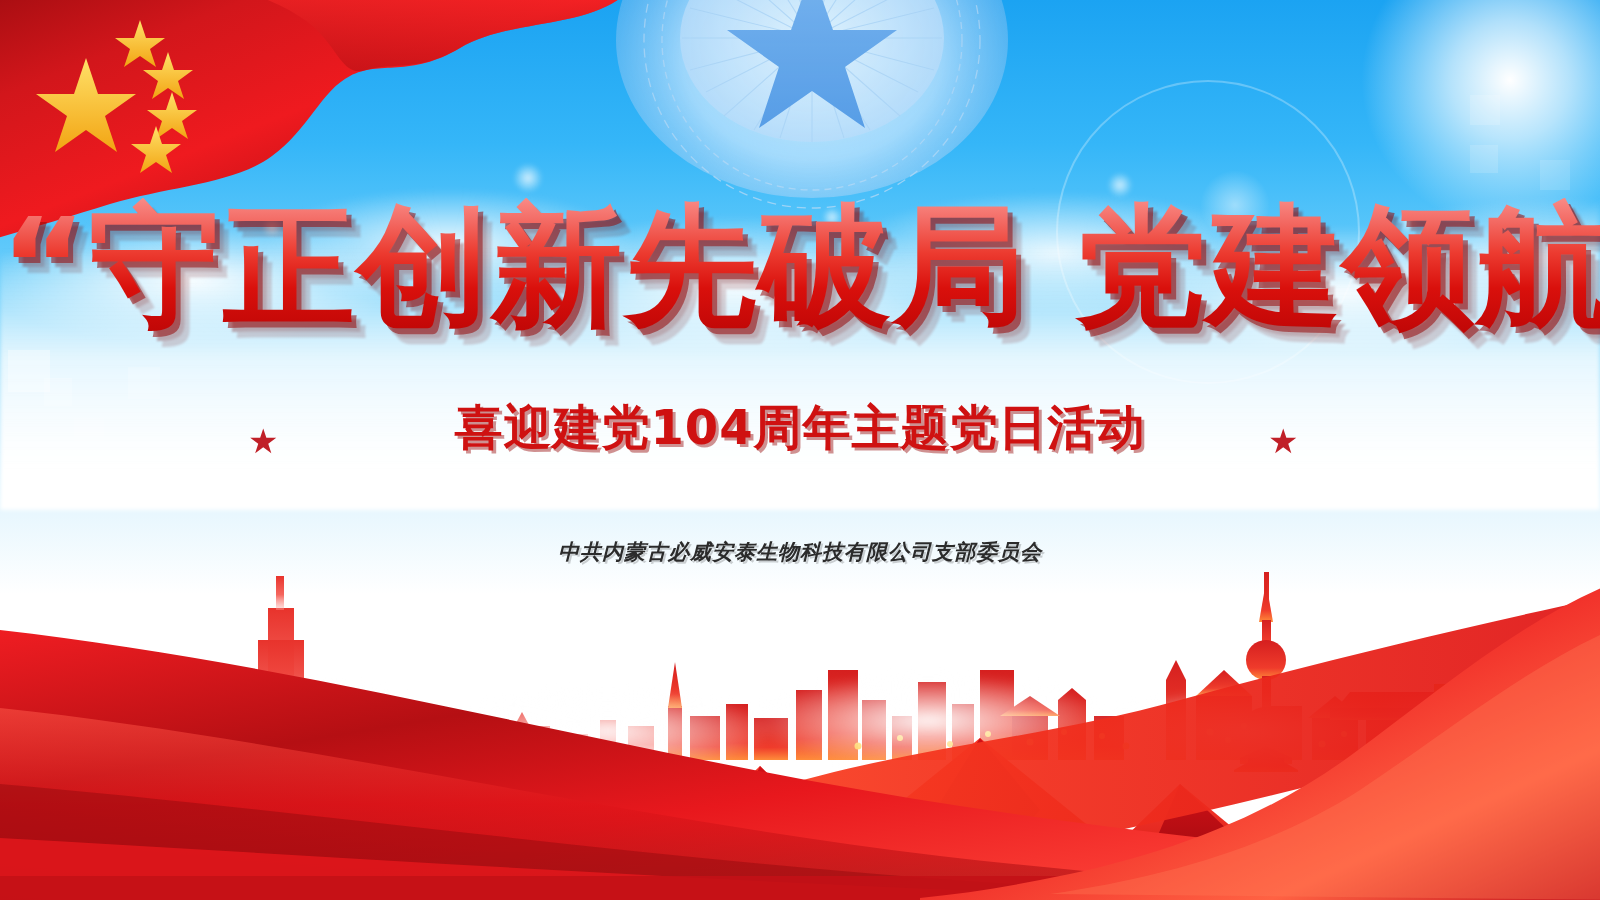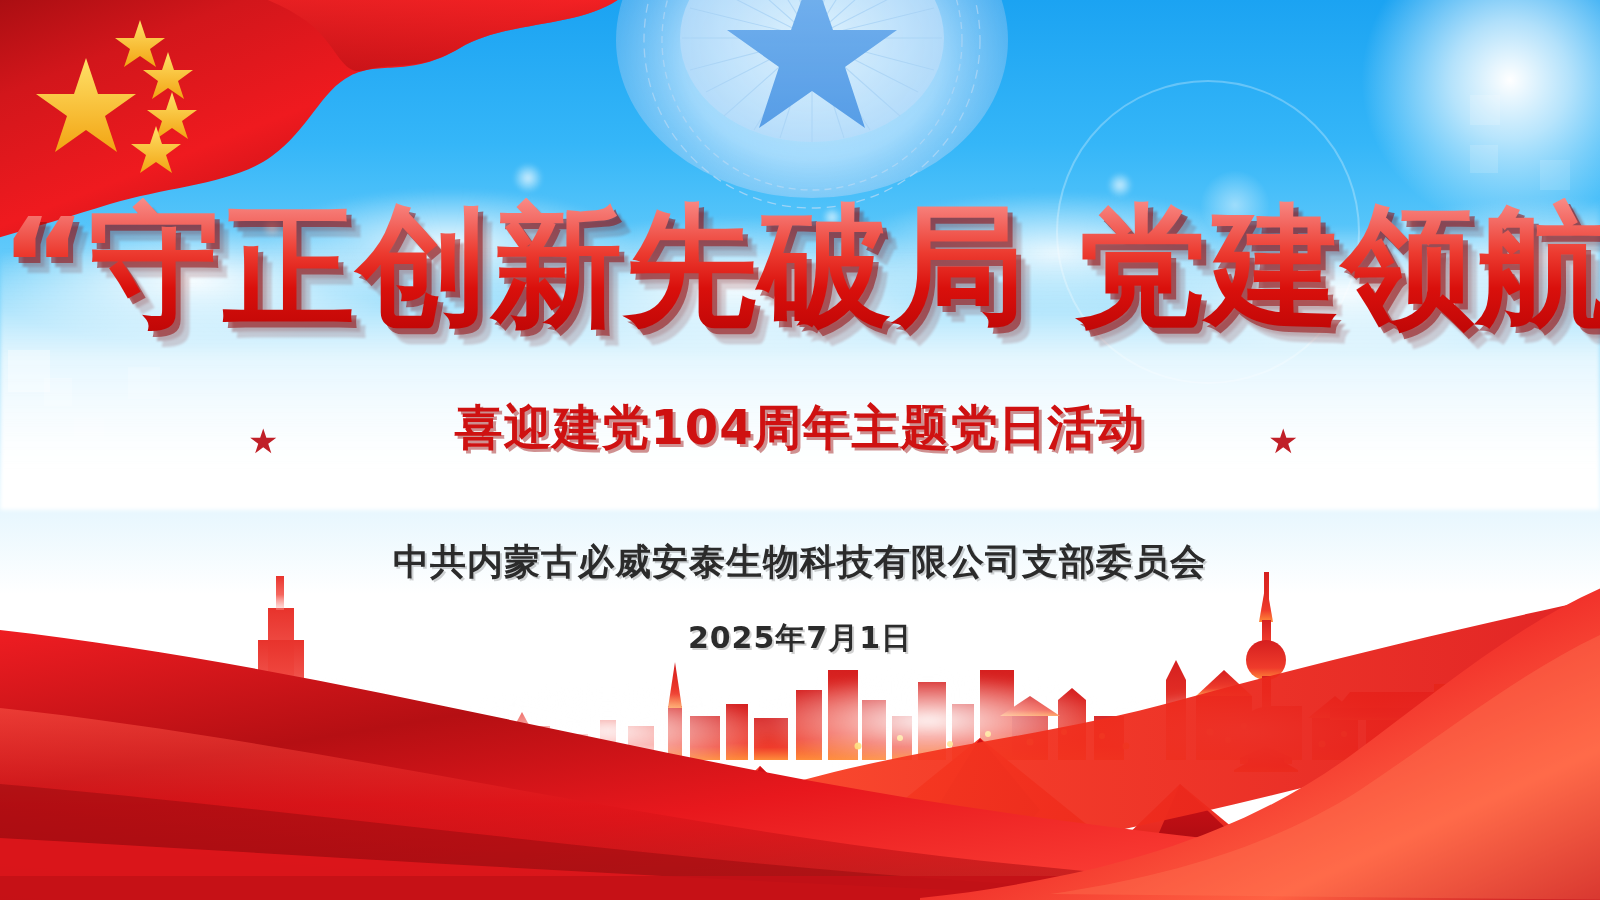--- a/index.html
+++ b/index.html
@@ -91,23 +91,24 @@
     color:#cf1111;
     text-shadow:3px 3px 0 rgba(150,12,12,.45);
   }
   .star-deco{position:absolute;top:424px;color:#c02028;font-size:34px;line-height:1;}
   .star-l{left:248px;}
   .star-r{left:1268px;}
 
   #org-name{
     top:538px;
     font-family:"DejaVu Sans","Liberation Sans",sans-serif;
-    font-weight:700;font-size:36px;letter-spacing:1px;white-space:nowrap;
+    font-weight:700;font-size:21px;letter-spacing:1px;white-space:nowrap;
     color:#2b2b2b;
     text-shadow:2px 2px 0 rgba(0,0,0,.18);
+    font-style:italic;
   }
   #event-date{
     top:618px;
     font-family:"DejaVu Sans","Liberation Sans",sans-serif;
     font-weight:700;font-size:30px;letter-spacing:1px;white-space:nowrap;
     color:#2b2b2b;
     text-shadow:2px 2px 0 rgba(0,0,0,.18);
   }
 </style>
 </head>
@@ -389,15 +390,14 @@
     <path fill="#ff7a55" opacity=".35" d="M700,66 C610,104 530,170 440,230 C350,288 240,318 130,334 L700,340 Z"></path>
   </svg>
 
   <div class="txt" id="main-title">“守正创新先破局  党建领航向阳生”</div>
 
   <span class="star-deco star-l">★</span>
   <span class="star-deco star-r">★</span>
 
   <div class="txt" id="sub-title">喜迎建党104周年主题党日活动</div>
   <div class="txt" id="org-name">中共内蒙古必威安泰生物科技有限公司支部委员会</div>
-  <div class="txt" id="event-date">2025年7月1日</div>
 
 </div>
 
 </body></html>

